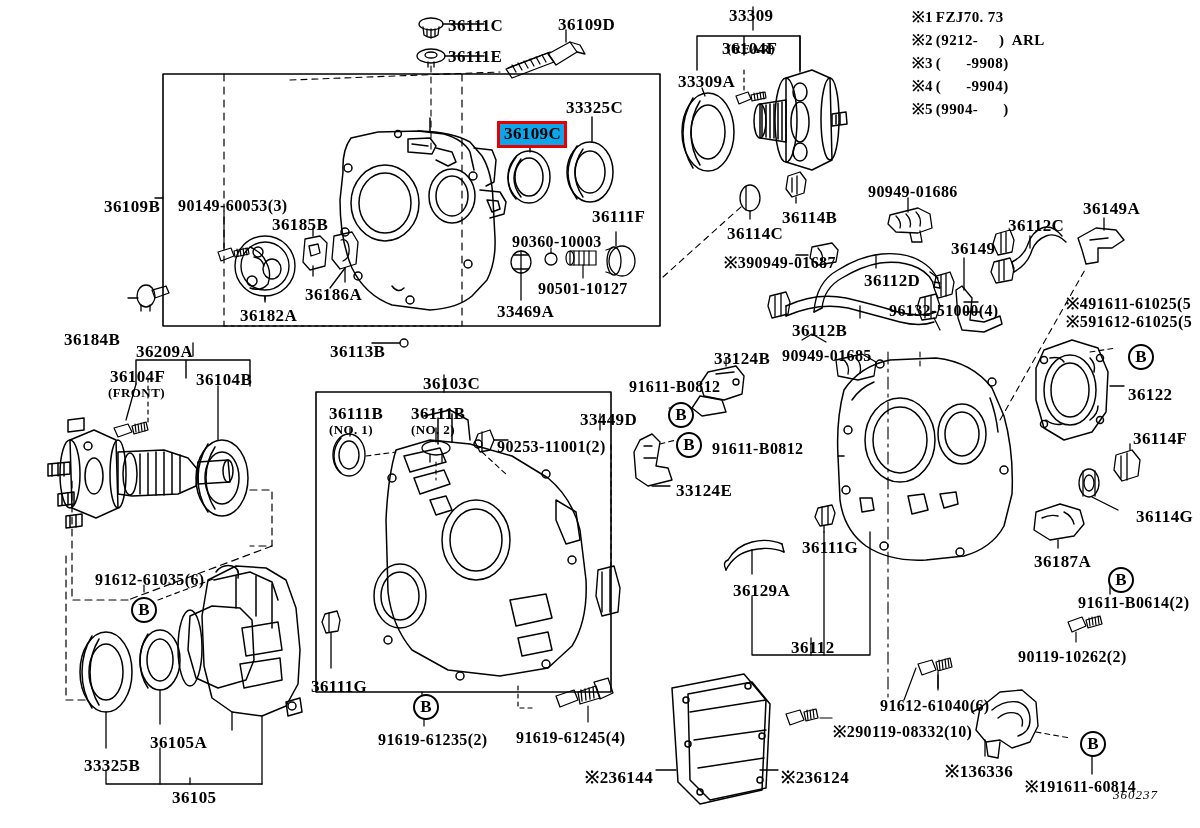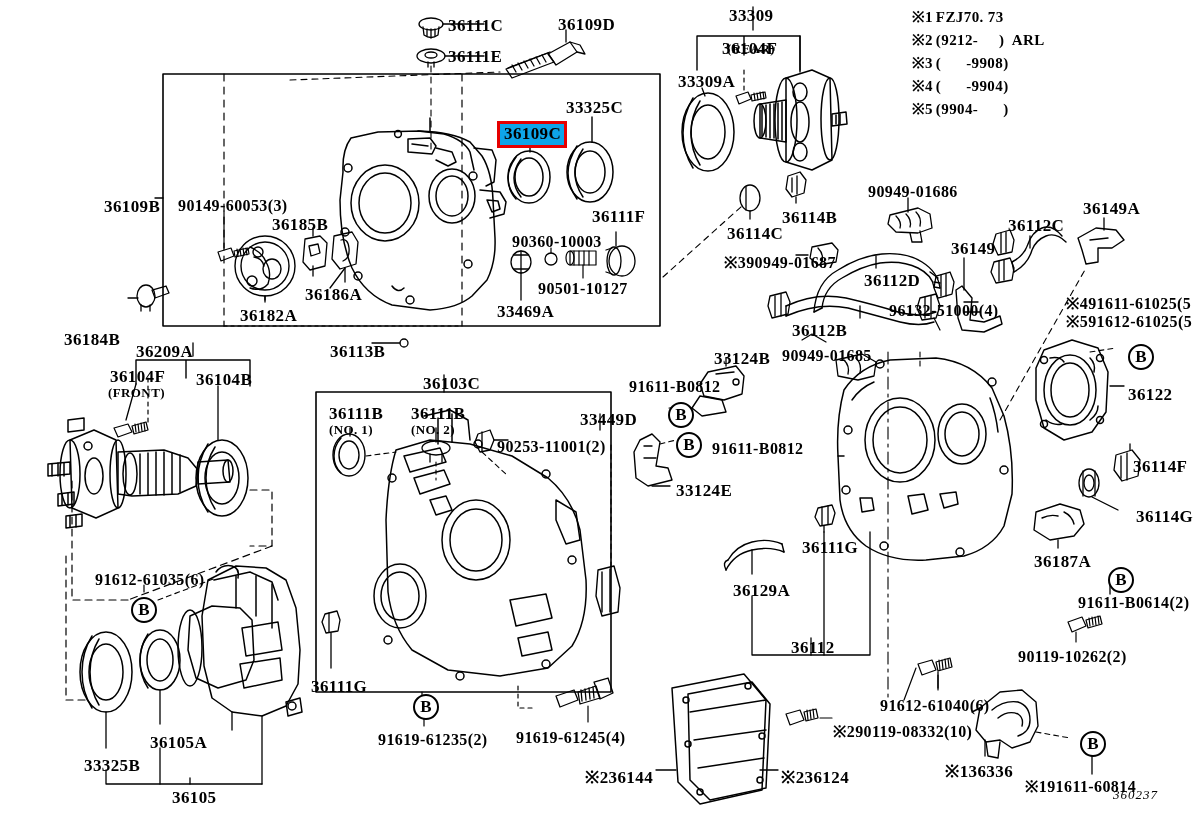--- a/index.html
+++ b/index.html
@@ -684,21 +684,21 @@
       <div class="lbl pn" style="left: 864px; top: 272px;">36112D</div>
       <div class="lbl pn" style="left: 792px; top: 322px;">36112B</div>
       <div class="lbl pn-s" style="left: 889px; top: 303px;">96132-51000(4)</div>
       <div class="lbl pn-s" style="left: 782px; top: 348px;">90949-01685</div>
       <div class="lbl pn" style="left: 951px; top: 240px;">36149</div>
       <div class="lbl pn" style="left: 1008px; top: 217px;">36112C</div>
       <div class="lbl pn" style="left: 1083px; top: 200px;">36149A</div>
       <div class="lbl pn-s" style="left: 1066px; top: 296px;">※491611-61025(5</div>
       <div class="lbl pn-s" style="left: 1066px; top: 314px;">※591612-61025(5</div>
       <div class="lbl pn" style="left: 1128px; top: 386px;">36122</div>
-      <div class="lbl pn" style="left: 1133px; top: 430px; margin-top: 28px;">36114F</div>
+      <div class="lbl pn" style="left: 1133px; top: 430px;">36114F</div>
       <div class="lbl pn" style="left: 1136px; top: 508px;">36114G</div>
       <div class="lbl pn" style="left: 1034px; top: 553px;">36187A</div>
       <div class="lbl pn-s" style="left: 1078px; top: 595px;">91611-B0614(2)</div>
       <div class="lbl pn-s" style="left: 1018px; top: 649px;">90119-10262(2)</div>
       <div class="lbl pn" style="left: 802px; top: 539px;">36111G</div>
       <div class="lbl pn" style="left: 733px; top: 582px;">36129A</div>
       <div class="lbl pn" style="left: 791px; top: 639px;">36112</div>
       <div class="lbl pn-s" style="left: 95px; top: 572px;">91612-61035(6)</div>
       <div class="lbl pn" style="left: 311px; top: 678px;">36111G</div>
       <div class="lbl pn" style="left: 150px; top: 734px;">36105A</div>

